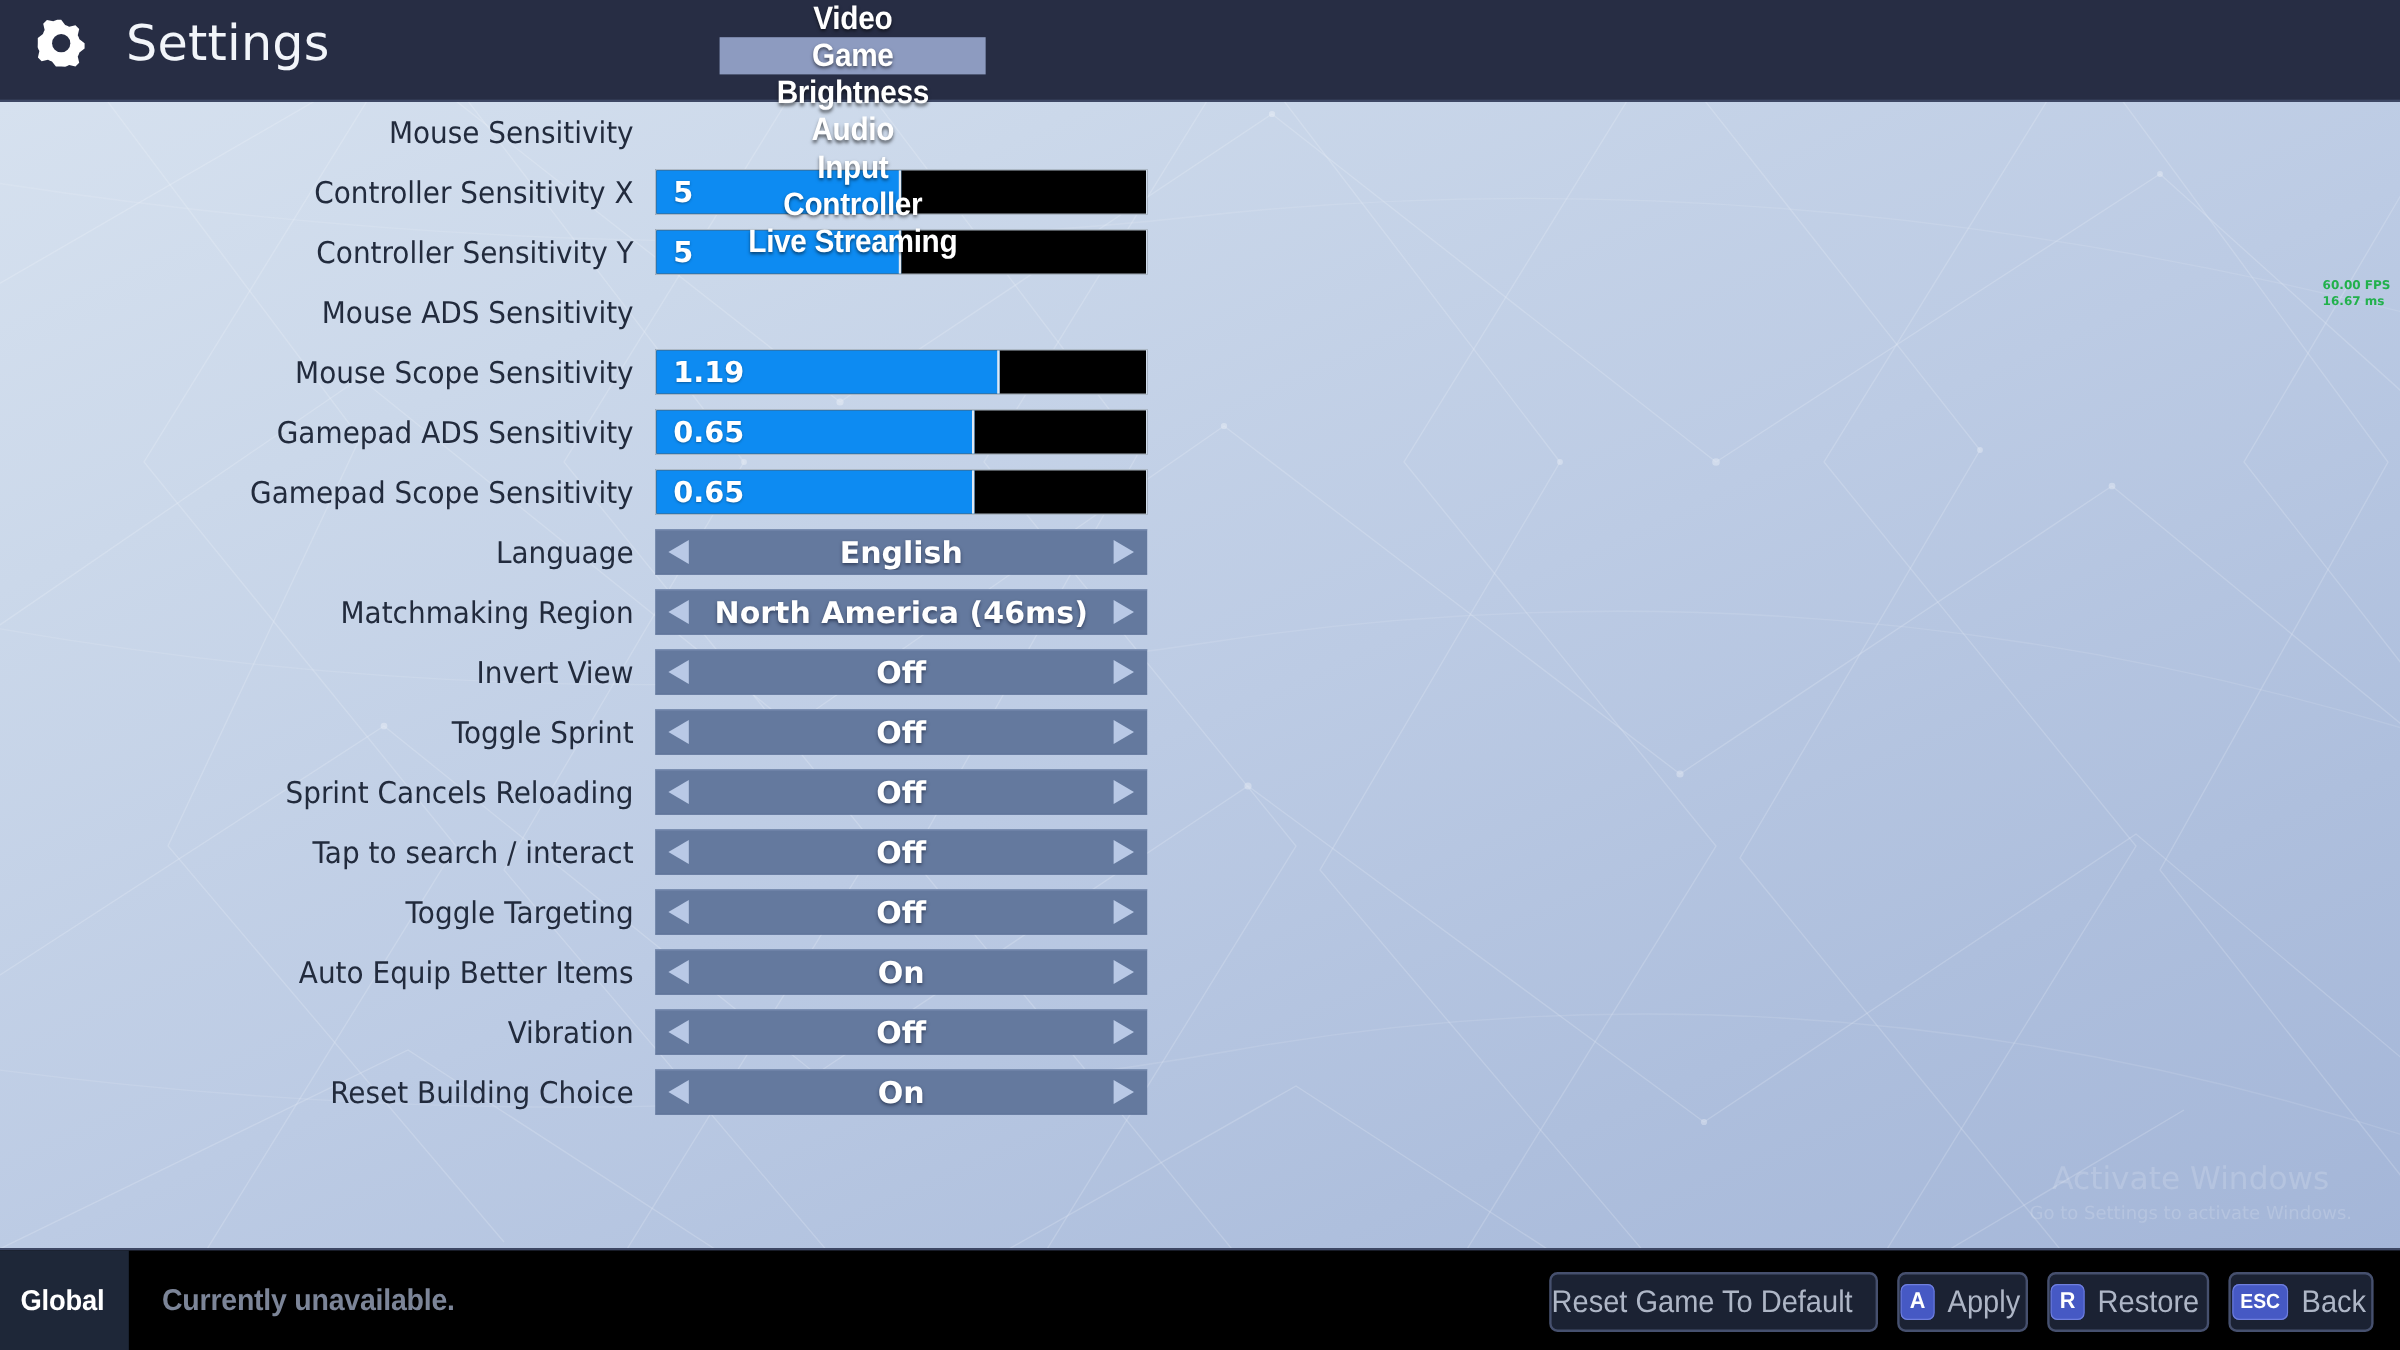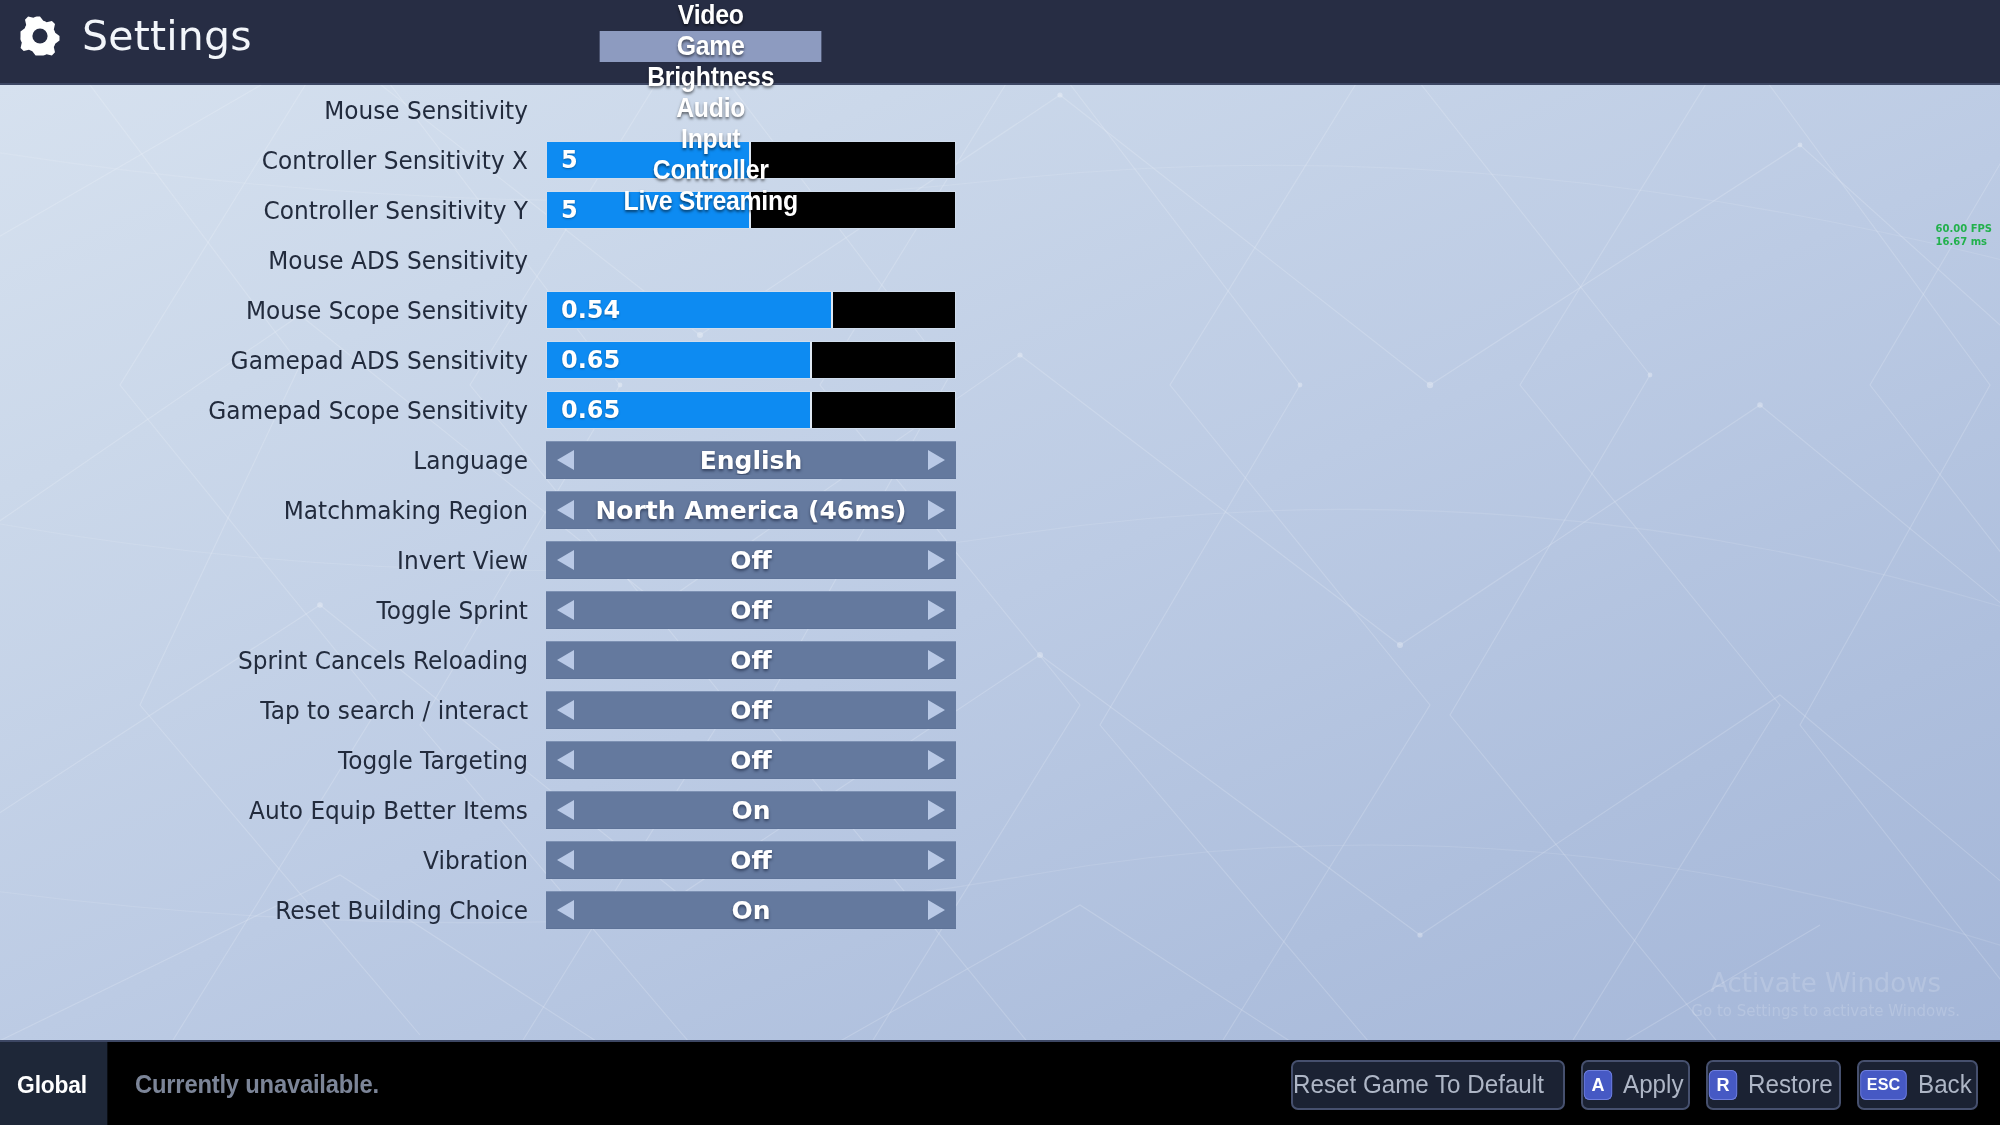--- a/index.html
+++ b/index.html
@@ -16,21 +16,21 @@
     position:absolute; left:0; top:85px; width:2000px; height:955px;
     background:linear-gradient(156deg,#d6e1ef 0%,#cbd8ea 22%,#bccbe4 52%,#aebfdd 78%,#a4b6d8 100%);
   }
   .bg-mesh { position:absolute; left:0; top:85px; width:2000px; height:955px; opacity:.55; }
 
   
   .header {
     position:absolute; left:0; top:0; width:2000px; height:85px;
     background:#272d44; border-bottom:2px solid #3d4764; z-index:5;
   }
-  .brand { position:absolute; left:18px; top:0; height:71px; display:flex; align-items:center; gap:20px; }
+  .brand { position:absolute; left:29px; top:0; height:71px; display:flex; align-items:center; gap:32px; }
   .gear-icon { width:44px; height:44px; display:block; }
   .brand-title {
     color:#f2f5fa; font-size:41px; font-weight:400; letter-spacing:.2px;
     font-family:"DejaVu Sans", sans-serif;
   }
   .tabs { position:absolute; left:590px; top:0; height:85px; display:flex; align-items:stretch;flex-direction:column; }
   .tab {
     display:flex; align-items:center; justify-content:center;
     padding:0 26px; height:85px;
     color:#ffffff; font-size:27px; font-weight:700;
@@ -84,21 +84,21 @@
   .step-val {
     flex:1; text-align:center; color:#ffffff;
     font-size:25px; font-weight:700;
     font-family:"DejaVu Sans", sans-serif;
     text-shadow:0 2px 3px rgba(20,30,55,.6);
     white-space:nowrap; overflow:hidden;
   }
 
   
   .fps {
-    position:absolute; right:8px; top:222px; z-index:6;
+    position:absolute; right:8px; top:232px; z-index:6;
     color:#22b14c; font-size:10px; line-height:13px; font-weight:700;
     font-family:"DejaVu Sans", sans-serif; text-align:left;
   }
 
   
   .watermark {
     position:absolute; right:40px; bottom:105px; z-index:2;
     text-align:center; color:rgba(255,255,255,.17);
     font-family:"DejaVu Sans", sans-serif; user-select:none;
   }
@@ -251,21 +251,21 @@
         </div>
       </div>
       <div class="row">
         <div class="row-label">Mouse ADS Sensitivity</div>
       </div>
       <div class="row">
         <div class="row-label">Mouse Scope Sensitivity</div>
         <div class="ctl">
           <div class="slider">
             <div class="slider-fill" style="width: 70%;"></div>
-            <div class="slider-val">0.54</div>
+            <div class="slider-val">1.19</div>
           </div>
         </div>
       </div>
       <div class="row">
         <div class="row-label">Gamepad ADS Sensitivity</div>
         <div class="ctl">
           <div class="slider">
             <div class="slider-fill" style="width: 65%;"></div>
             <div class="slider-val">0.65</div>
           </div>

